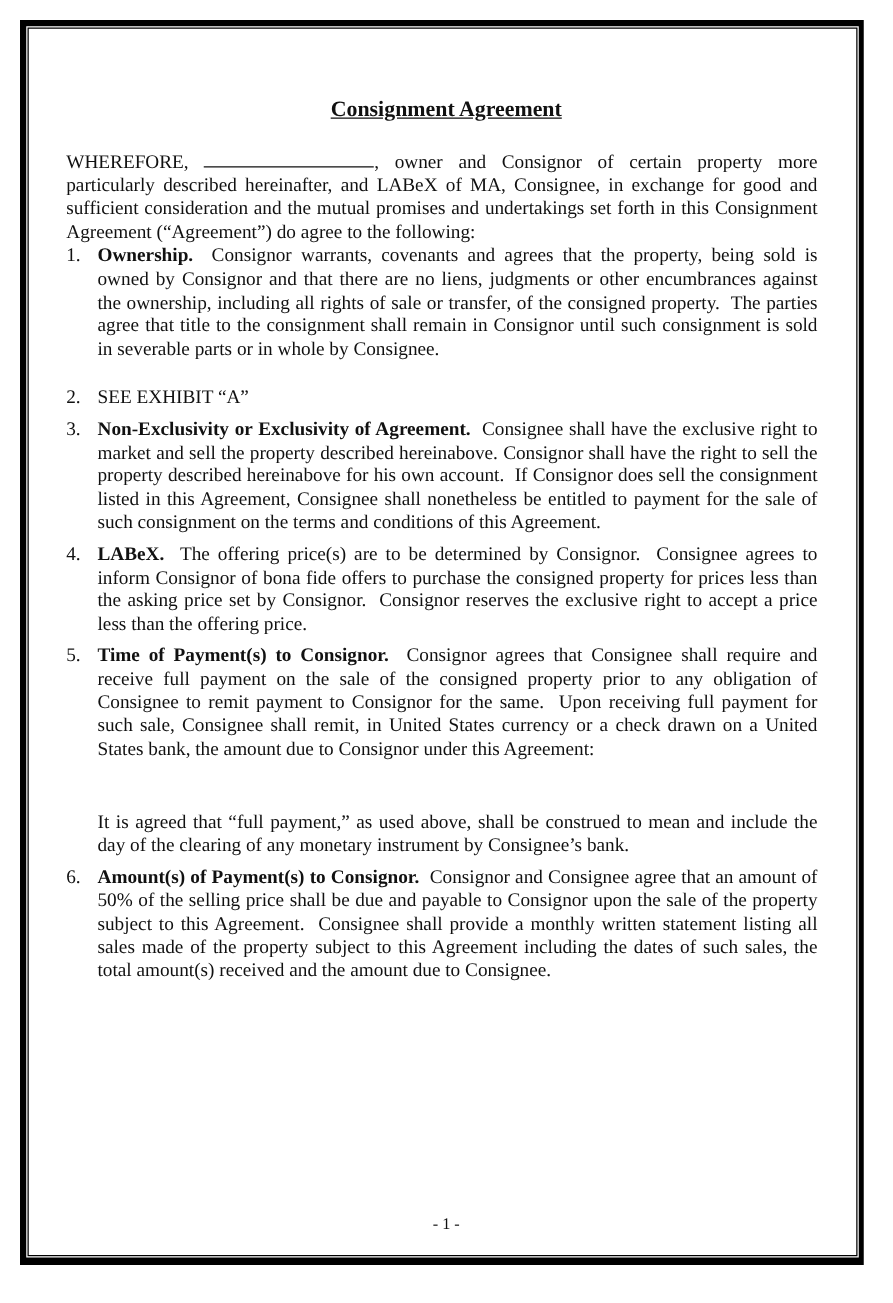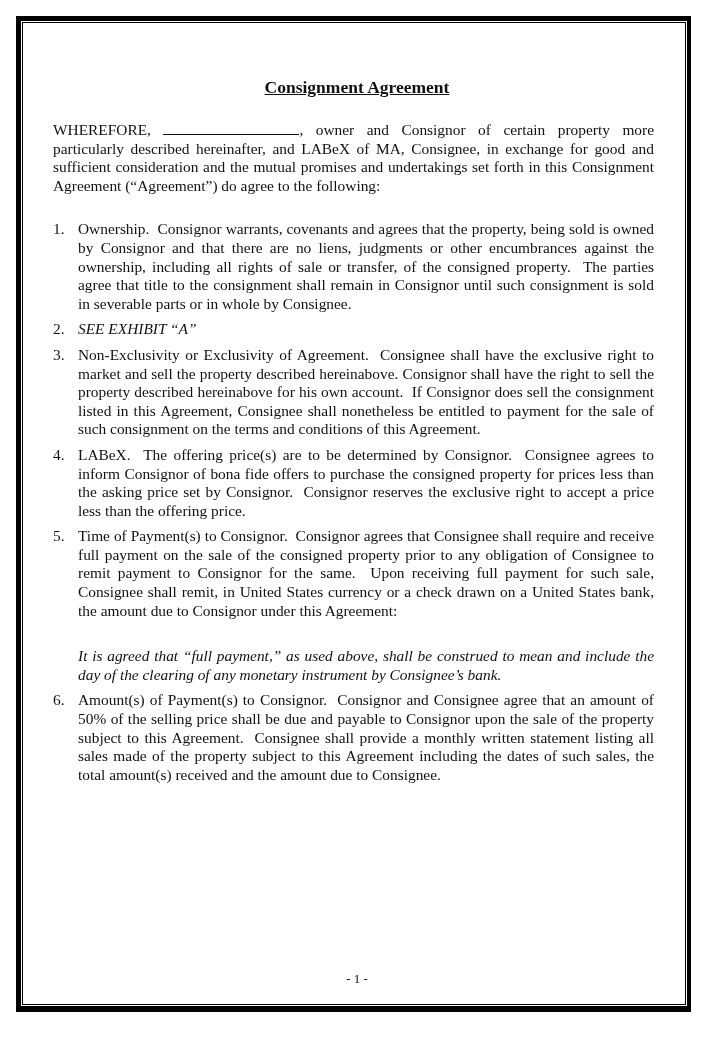--- a/index.html
+++ b/index.html
@@ -16,25 +16,25 @@
   .page {
     position: absolute; left: 0; top: 0; width: 714px; height: 1008px;
     font-family: "Liberation Serif", serif; color: #111; font-size: 15.4px;
   }
   .title {
     position: absolute; left: 0; width: 714px; top: 77px; text-align: center;
     font-weight: bold; font-size: 17.5px; text-decoration: underline; margin: 0;
   }
   .body { position: absolute; left: 53px; width: 601px; top: 121px; }
   p { margin: 0; line-height: 18.6px; text-align: justify; text-align-last: left; }
-  .intro { margin-bottom: 25px; }
+  .intro { margin-bottom: 1px; }
   .item { position: relative; padding-left: 25px; margin-bottom: 7px; }
   .num { position: absolute; left: 0; top: 0; line-height: 18.6px; }
-  .heading { font-weight: normal; }
-  .sub { margin-top: 7px; font-style: italic; }
+  .heading { font-weight: bold; }
+  .sub { margin-top: 20px; }
   .blank { display: inline-block; width: 136px; border-bottom: 1px solid #111; height: 12px; vertical-align: baseline; }
   .u { text-decoration: underline; }
   .gap { height: 20px; }
   .footer { position: absolute; left: 0; width: 714px; top: 971px; text-align: center; font-size: 13px; }
 </style>
 </head>
 <body>
 
 <div class="frame-outer">
   <div class="frame-inner"></div>

